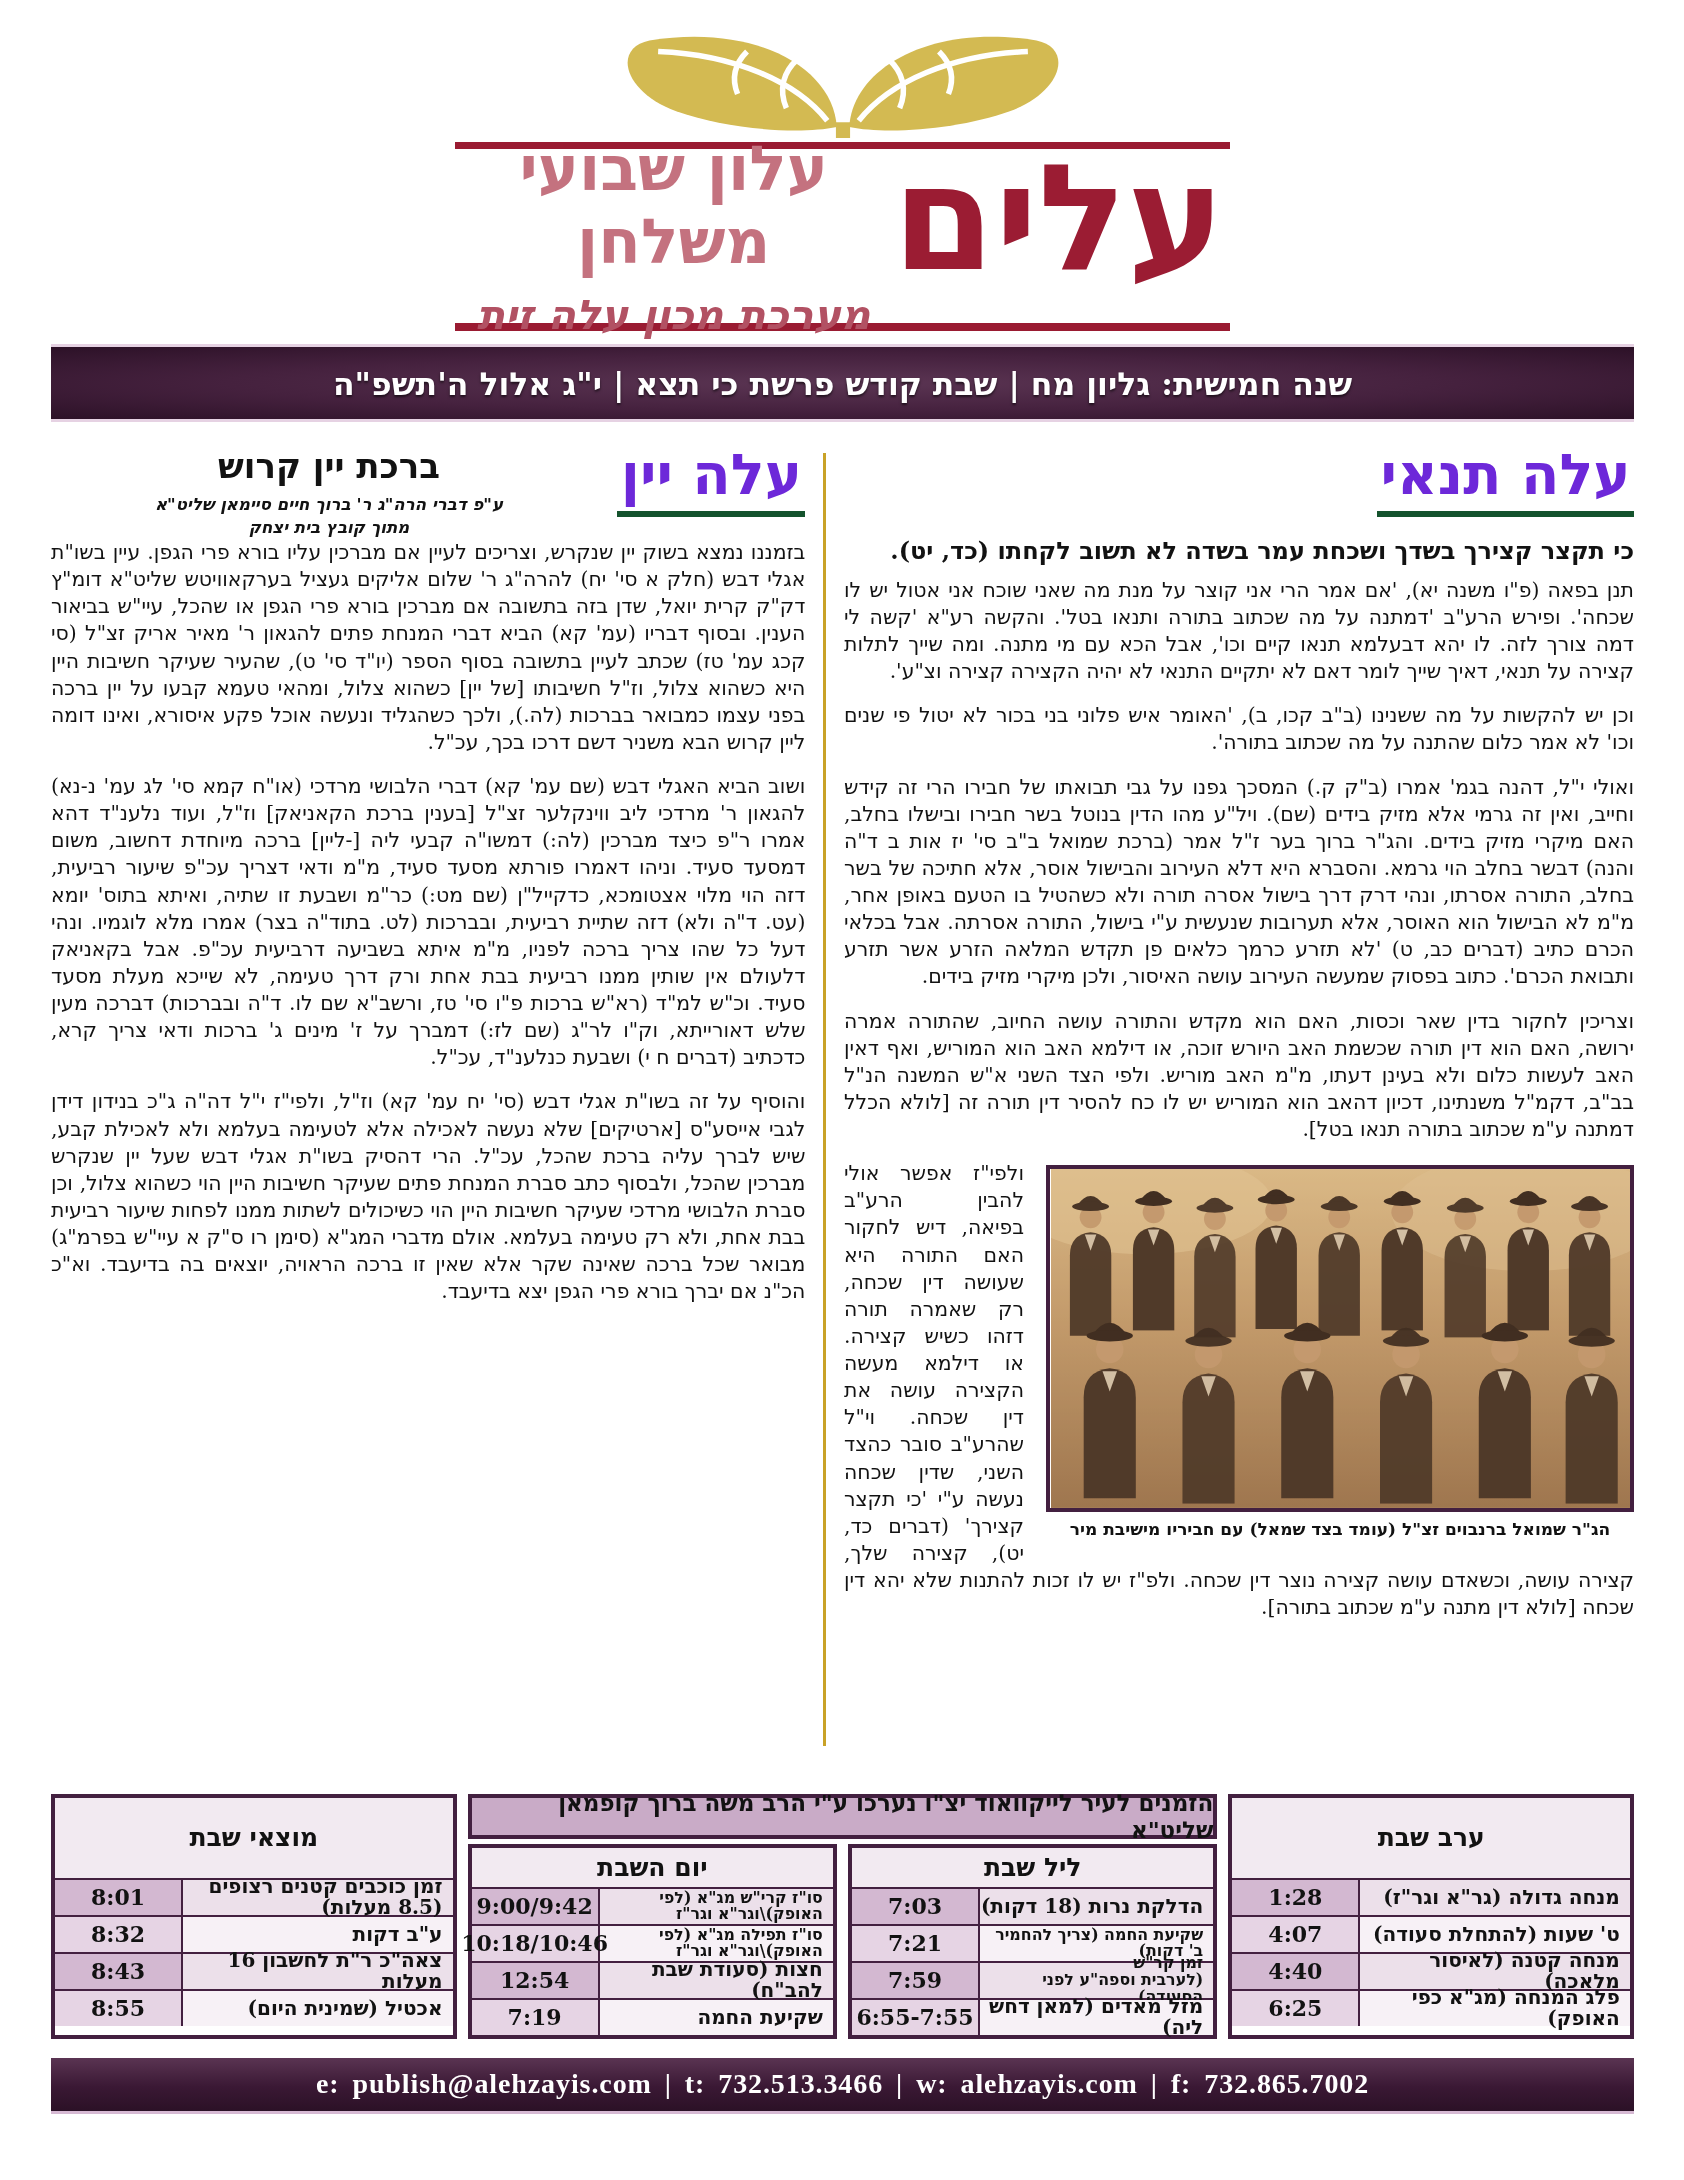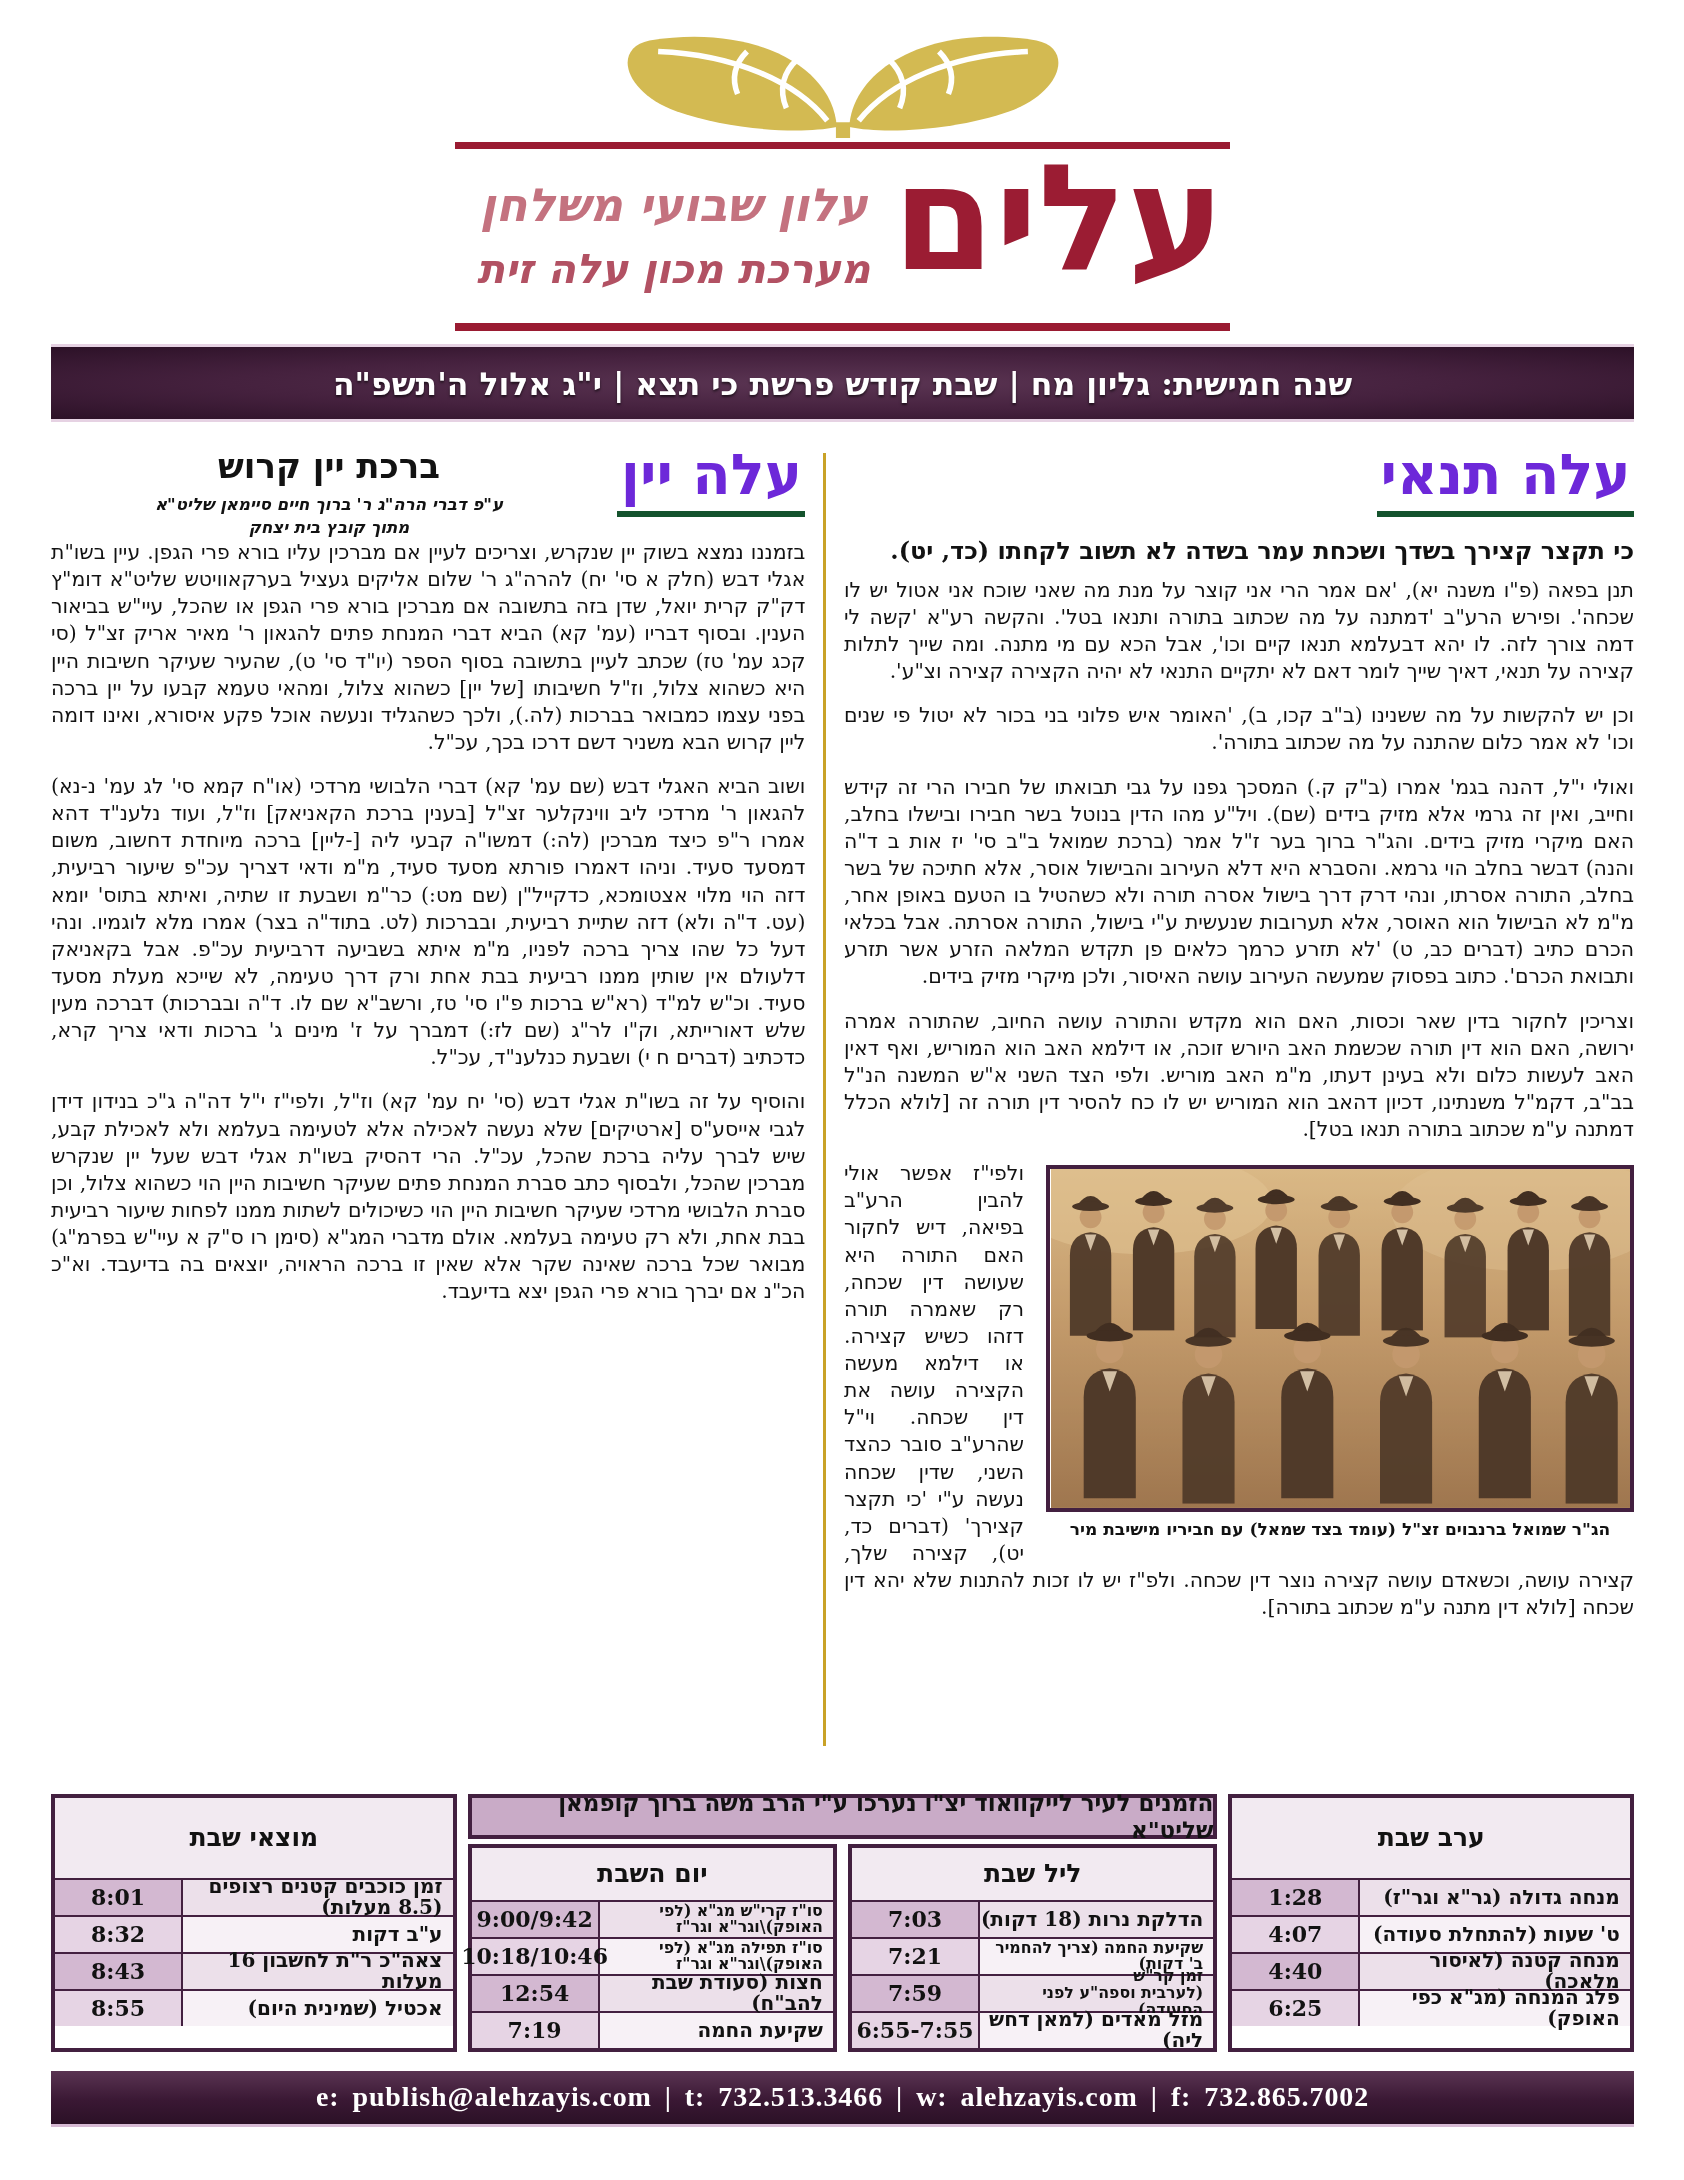--- a/index.html
+++ b/index.html
@@ -6,21 +6,21 @@
   .page{width:1685px;height:2181px;position:relative;overflow:hidden;background:#fff;
         font-family:"DejaVu Serif","DejaVu Sans",serif;color:#121212;}
 
   
   .logo-wrap{padding-top:20.4px;}
   .book{display:block;margin:0 auto 3.4px;}
   .bar{width:775px;height:7.7px;background:#9a1b32;margin:3.4px auto 0;}
   .mid{width:775px;margin:0 auto;display:flex;direction:rtl;align-items:center;height:170px;position:relative;}
   .word{font-size:147px;font-weight:bold;color:#9b1c33;line-height:1;position:relative;top:-17px;padding-right:5.1px;}
   .tags{flex:1;text-align:center;padding-top:1.7px;}
-  .t1{font-size:46px;font-weight:bold;font-style:italic;color:#c4727f;}
+  .t1{font-size:62px;font-weight:bold;color:#c4727f;}
   .t2{font-size:41px;font-weight:bold;font-style:italic;color:#b25163;margin-top:13.6px;}
 
   
   .banner{margin:13.6px 51px 0;height:72px;direction:rtl;
           background:radial-gradient(ellipse at center,#5b3553 0%,#45213e 55%,#2c1127 100%);
           border-top:3.4px solid #e6d2e3;border-bottom:3.4px solid #e6d2e3;
           display:flex;align-items:center;justify-content:center;}
   .banner-text{color:#fff;font-weight:bold;font-size:31.5px;text-shadow:0 1.7px 2.6px rgba(0,0,0,.6);}
 
   
@@ -45,21 +45,21 @@
 
   
   .zwrap{margin:13.6px 51px 0;display:flex;direction:rtl;gap:11px;}
   .zouter{width:402px;}
   .mpair{width:758px;}
   .ztitle{height:37px;border:4.3px solid #432040;background:#c9abc7;display:flex;align-items:center;
           justify-content:center;font-size:23px;font-weight:bold;}
   .prow{display:flex;direction:rtl;gap:11px;margin-top:5.1px;}
   .prow .group{flex:1;}
   .group{border:4.3px solid #432040;background:#fff;}
-  .ghead{height:52px;display:flex;align-items:center;justify-content:center;background:#f2eaf1;
+  .ghead{height:39px;display:flex;align-items:center;justify-content:center;background:#f2eaf1;
          font-weight:bold;font-size:25px;}
   .ghead.tall{height:80px;}
   .grow{display:flex;direction:rtl;height:35px;border-top:2.6px solid #432040;}
   .gl{flex:1;display:flex;align-items:center;padding-right:10.2px;font-size:20px;font-weight:bold;
       white-space:pre-line;line-height:1.05;min-width:0;}
   .gl.sm{font-size:15.8px;}
   .gt{width:126px;border-right:2.6px solid #432040;display:flex;align-items:center;justify-content:center;
       font-size:22px;font-weight:bold;}
   .grow:nth-child(even) .gl{background:#ece0ea;}
   .grow:nth-child(even) .gt{background:#d3b8d1;}

